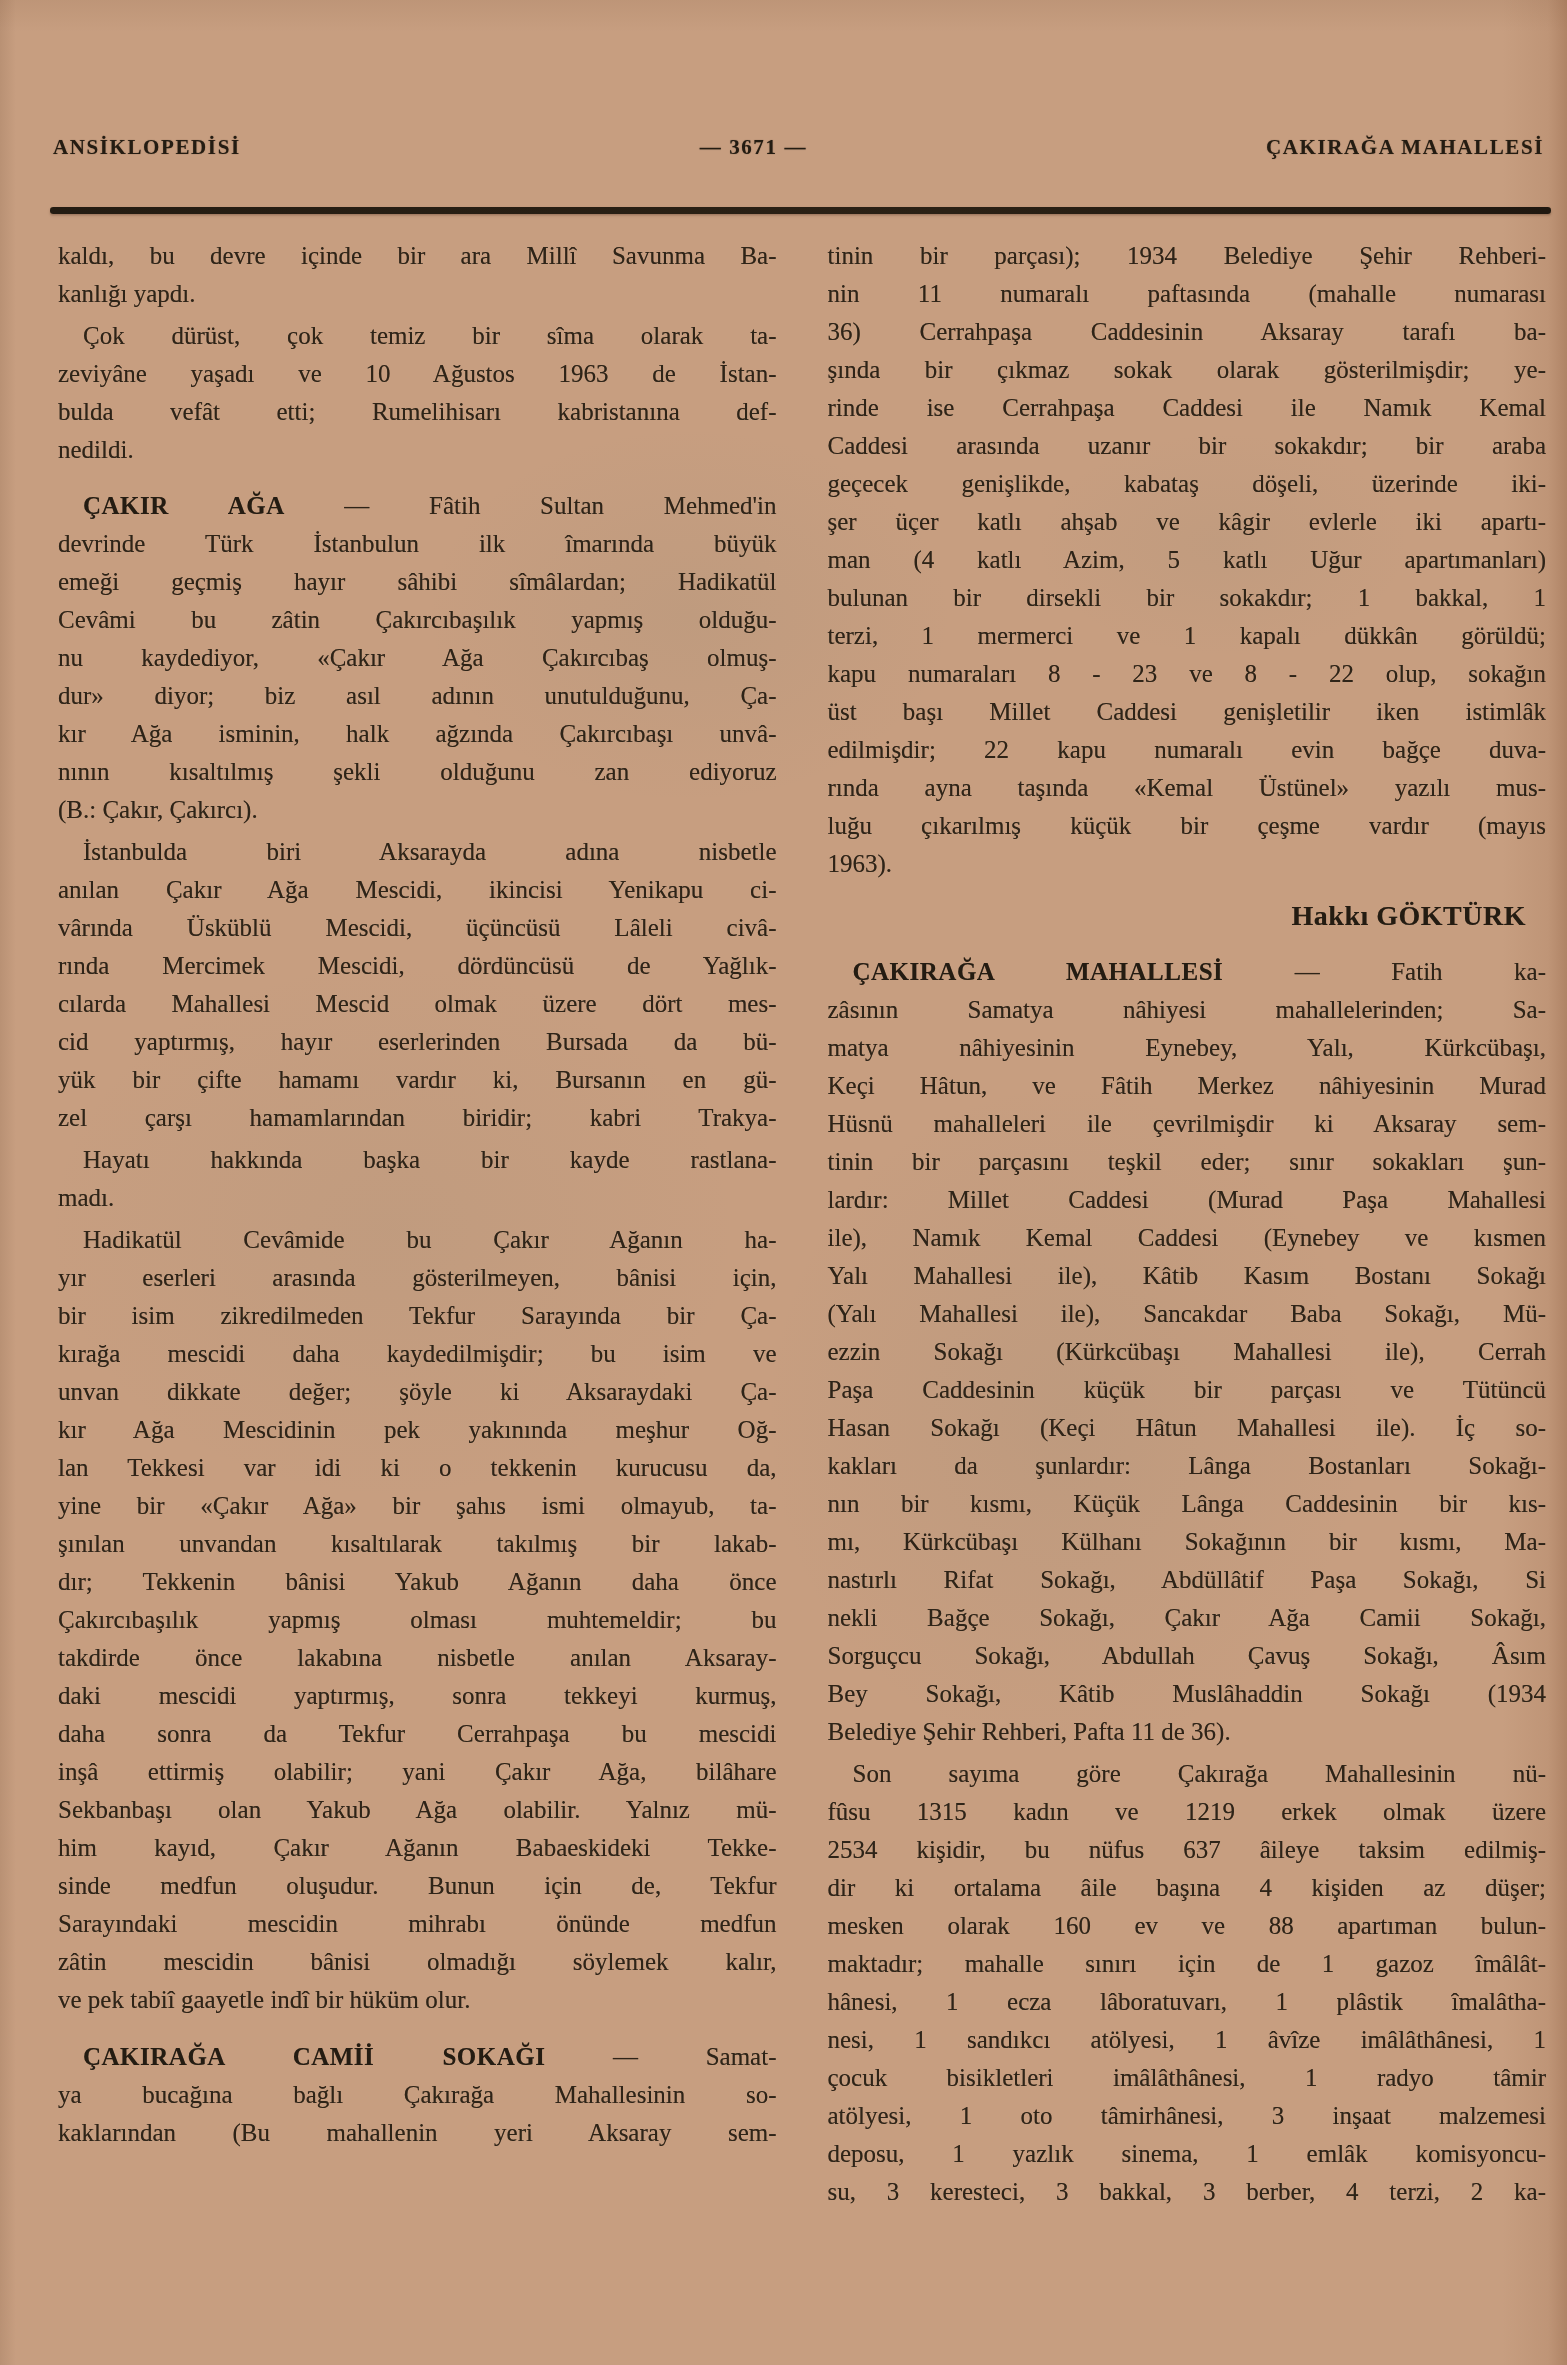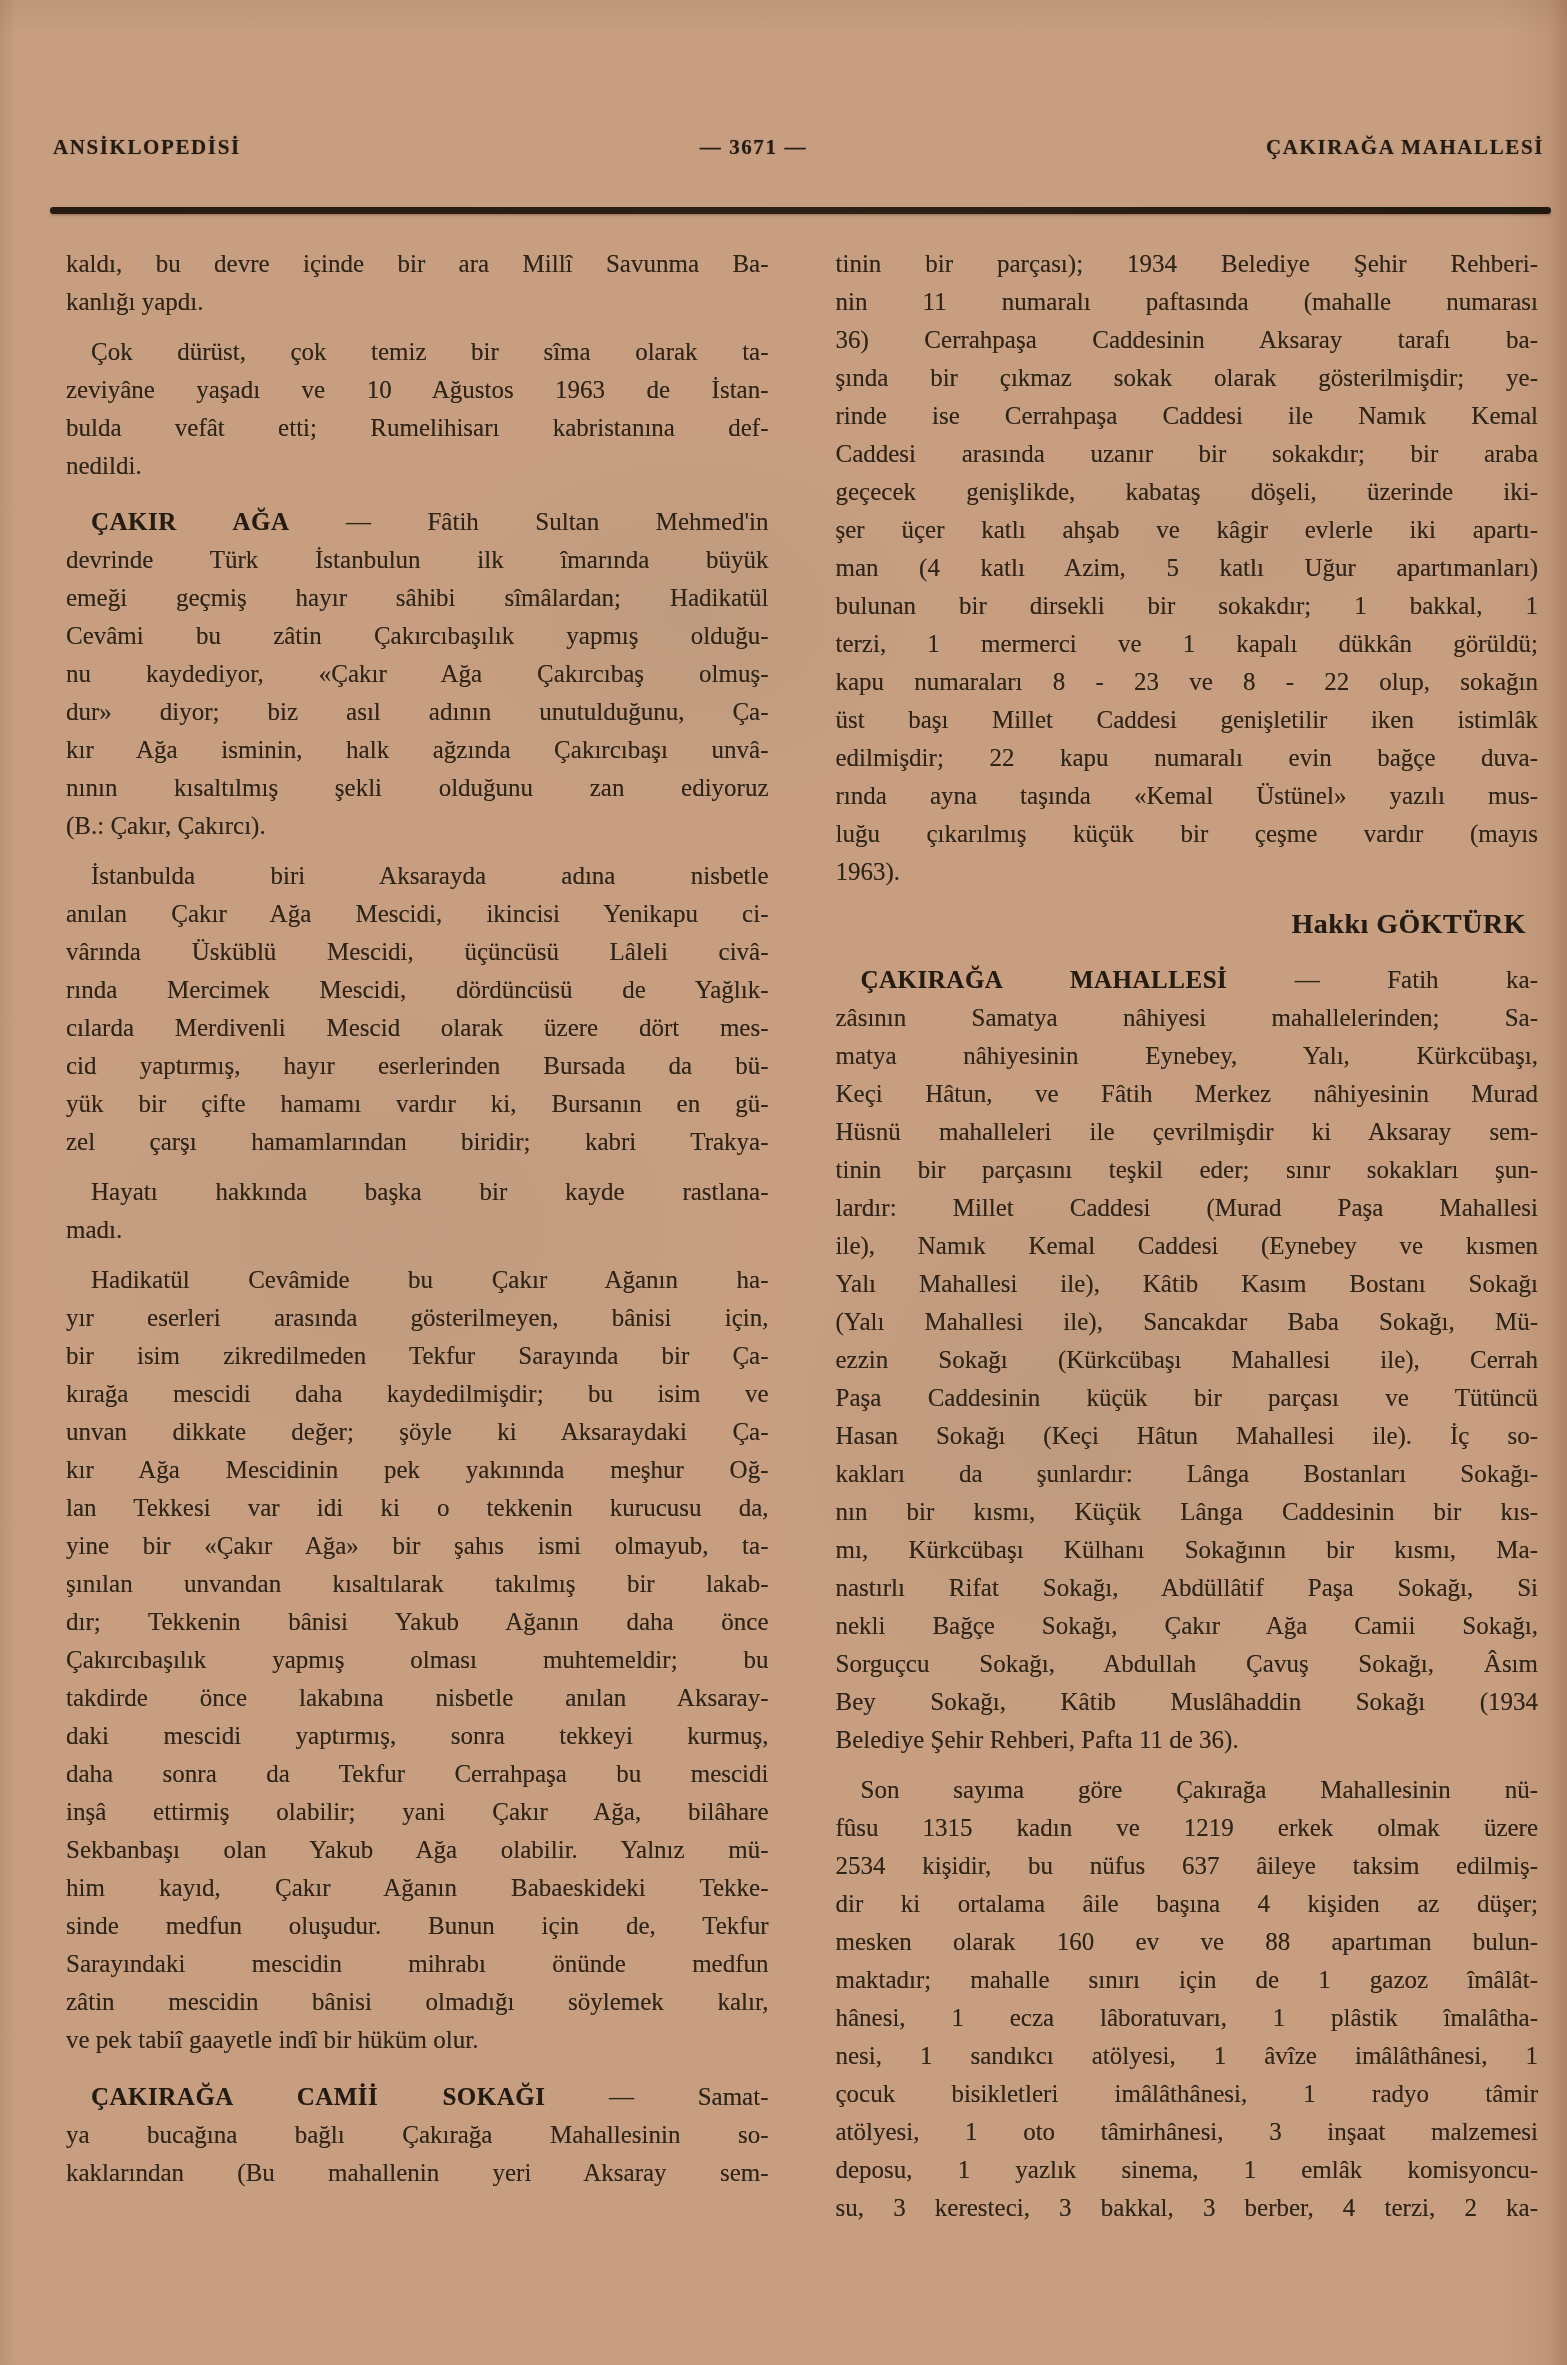--- a/index.html
+++ b/index.html
@@ -40,21 +40,21 @@
     text-shadow:0 0 0.5px rgba(46,36,24,0.45);
   }
   .col{flex:1 1 0;min-width:0;}
   .line{
     text-align:justify;
     text-align-last:justify;
     white-space:normal;
   }
   .line.end{text-align-last:left;}
   .line.first{text-indent:25px;}
-  .para{margin:12px;}
+  .para{margin:4px;}
   .para.entry{margin-top:18.3px;}
   b.lead{font-weight:bold;letter-spacing:0.5px;color:#241c12;}
   .para.signature{
     margin:14px 0 16px;
     text-align:right;text-align-last:right;
     font-weight:bold;font-size:28px;letter-spacing:0.5px;
     padding-right:24px;color:#241c12;
   }
 </style>
 </head>
@@ -88,21 +88,21 @@
           <div class="line">dur» diyor; biz asıl adının unutulduğunu, Ça-</div>
           <div class="line">kır Ağa isminin, halk ağzında Çakırcıbaşı unvâ-</div>
           <div class="line">nının kısaltılmış şekli olduğunu zan ediyoruz</div>
           <div class="line end">(B.: Çakır, Çakırcı).</div>
         </div>
         <div class="para para">
           <div class="line first">İstanbulda biri Aksarayda adına nisbetle</div>
           <div class="line">anılan Çakır Ağa Mescidi, ikincisi Yenikapu ci-</div>
           <div class="line">vârında Üsküblü Mescidi, üçüncüsü Lâleli civâ-</div>
           <div class="line">rında Mercimek Mescidi, dördüncüsü de Yağlık-</div>
-          <div class="line">cılarda Merdivenli Mescid olarak üzere dört mes-</div>
+          <div class="line">cılarda Mahallesi Mescid olmak üzere dört mes-</div>
           <div class="line">cid yaptırmış, hayır eserlerinden Bursada da bü-</div>
           <div class="line">yük bir çifte hamamı vardır ki, Bursanın en gü-</div>
           <div class="line">zel çarşı hamamlarından biridir; kabri Trakya-</div>
         </div>
         <div class="para para">
           <div class="line first">Hayatı hakkında başka bir kayde rastlana-</div>
           <div class="line end">madı.</div>
         </div>
         <div class="para para">
           <div class="line first">Hadikatül Cevâmide bu Çakır Ağanın ha-</div>

